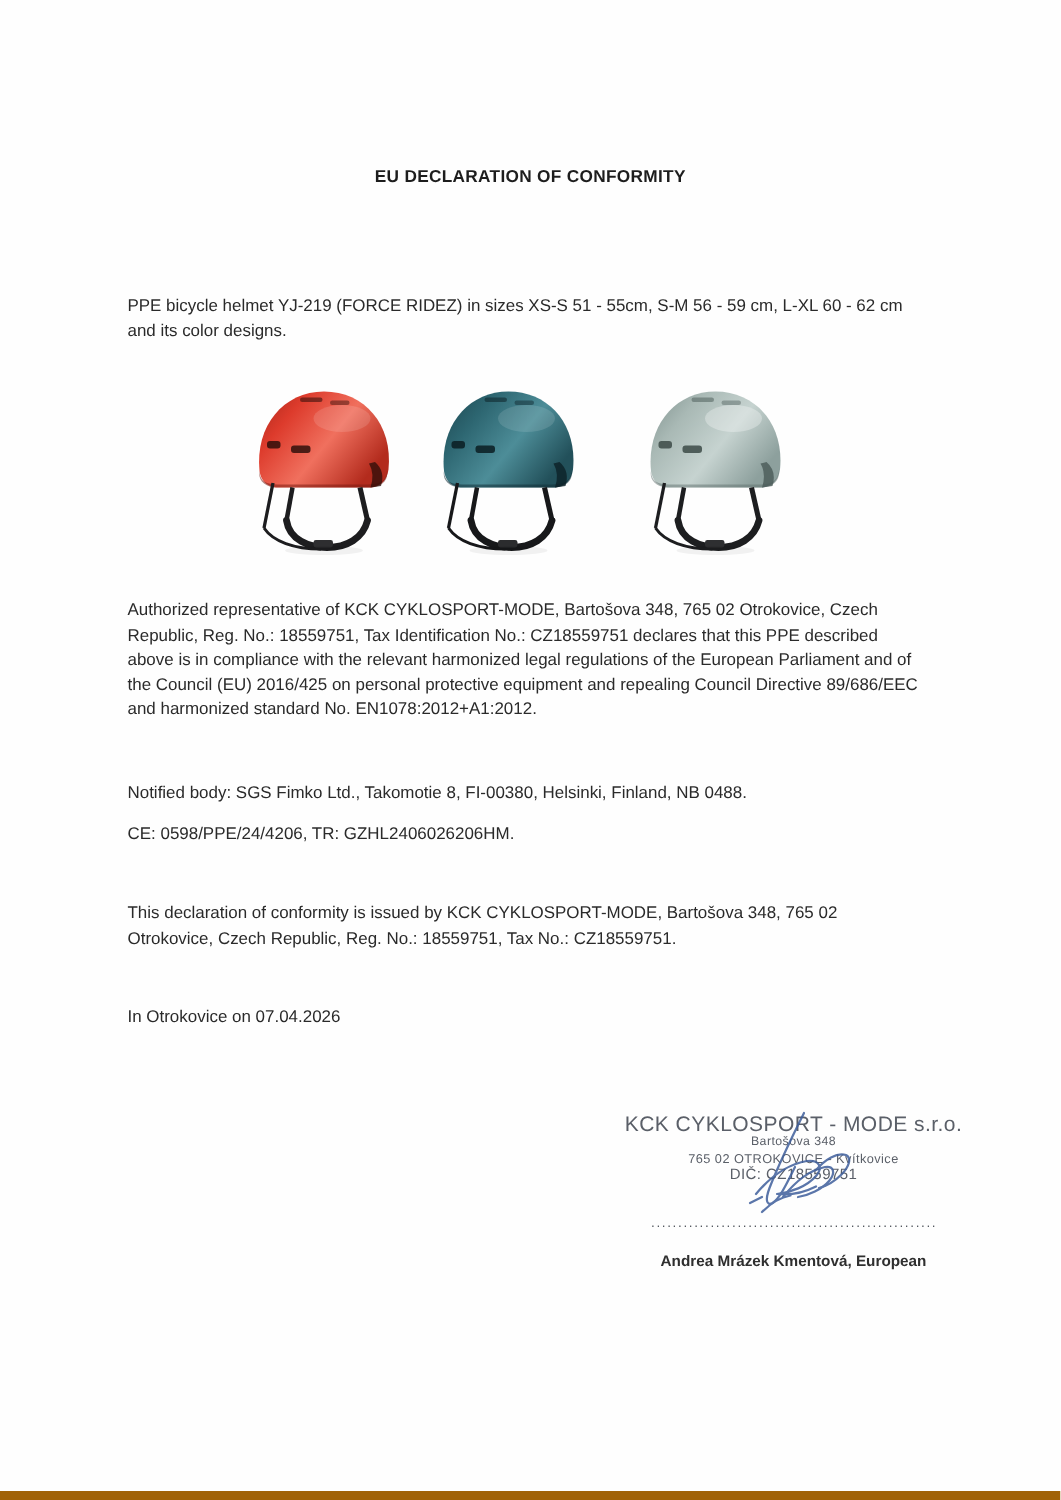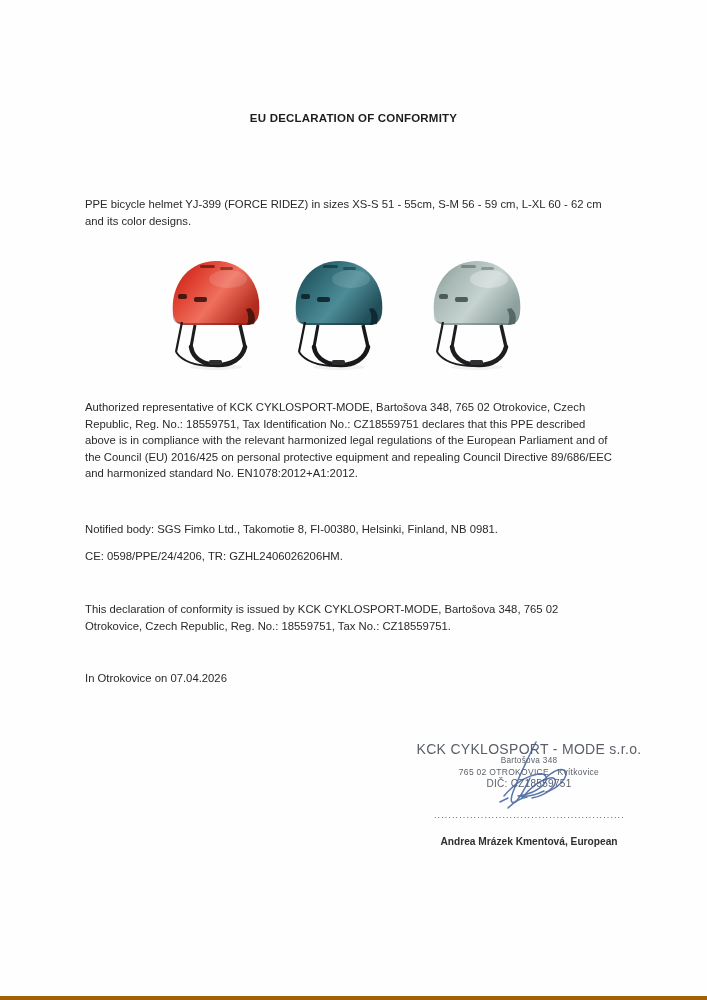--- a/index.html
+++ b/index.html
@@ -15,21 +15,21 @@
     color: #231f20;
     position: relative;
   }
   .page {
     position: absolute;
     left: 0; top: 0;
     width: 707px;
     height: 1000px;
     background: #fefefe;
     box-sizing: border-box;
-    border-bottom: 4px solid #a16207;
+    border-bottom: 6px solid #a16207;
   }
   .doc-title {
     position: absolute;
     left: 0;
     top: 112px;
     width: 707px;
     text-align: center;
     font-size: 11.5px;
     font-weight: bold;
     letter-spacing: 0.2px;
@@ -124,21 +124,21 @@
     font-weight: 600;
   }
 </style>
 </head>
 <body>
 
 <div class="page">
 
   <div class="doc-title">EU DECLARATION OF CONFORMITY</div>
 
-  <div class="body-block" id="intro-paragraph">PPE bicycle helmet YJ-399 (FORCE RIDEZ) in sizes XS-S 51 - 55cm, S-M 56 - 59 cm, L-XL 60 - 62 cm and its color designs.</div>
+  <div class="body-block" id="intro-paragraph">PPE bicycle helmet YJ-219 (FORCE RIDEZ) in sizes XS-S 51 - 55cm, S-M 56 - 59 cm, L-XL 60 - 62 cm and its color designs.</div>
 
   <div class="helmet-row">
 
     <div class="helmet h0">
       <svg viewBox="0 0 108 122" xmlns="http://www.w3.org/2000/svg">
         <defs>
           <linearGradient id="g0" x1="0" y1="0" x2="1" y2="0.6">
             <stop offset="0%" stop-color="#a72519"></stop>
             <stop offset="28%" stop-color="#dd3b2c"></stop>
             <stop offset="62%" stop-color="#f0705e"></stop>
@@ -222,21 +222,21 @@
           <rect x="47" y="112" width="13" height="5" rx="1.6" fill="#2e2f31"></rect>
           <ellipse cx="54" cy="119" rx="26" ry="3" fill="#000" opacity="0.05"></ellipse>
         </g>
       </svg>
     </div>
 
   </div>
 
   <div class="body-block" id="authorized-paragraph">Authorized representative of KCK CYKLOSPORT-MODE, Bartošova 348, 765 02 Otrokovice, Czech Republic, Reg. No.: 18559751, Tax Identification No.: CZ18559751 declares that this PPE described above is in compliance with the relevant harmonized legal regulations of the European Parliament and of the Council (EU) 2016/425 on personal protective equipment and repealing Council Directive 89/686/EEC and harmonized standard No. EN1078:2012+A1:2012.</div>
 
-  <div class="body-block" id="notified-body-line">Notified body: SGS Fimko Ltd., Takomotie 8, FI-00380, Helsinki, Finland, NB 0981.</div>
+  <div class="body-block" id="notified-body-line">Notified body: SGS Fimko Ltd., Takomotie 8, FI-00380, Helsinki, Finland, NB 0488.</div>
 
   <div class="body-block" id="ce-line">CE:  0598/PPE/24/4206, TR: GZHL2406026206HM.</div>
 
   <div class="body-block" id="issued-paragraph">This declaration of conformity is issued by KCK CYKLOSPORT-MODE, Bartošova 348, 765 02 Otrokovice, Czech Republic, Reg. No.: 18559751, Tax No.: CZ18559751.</div>
 
   <div class="body-block" id="date-line">In Otrokovice on 07.04.2026</div>
 
   <div class="sign-area">
 
     <div class="stamp">

